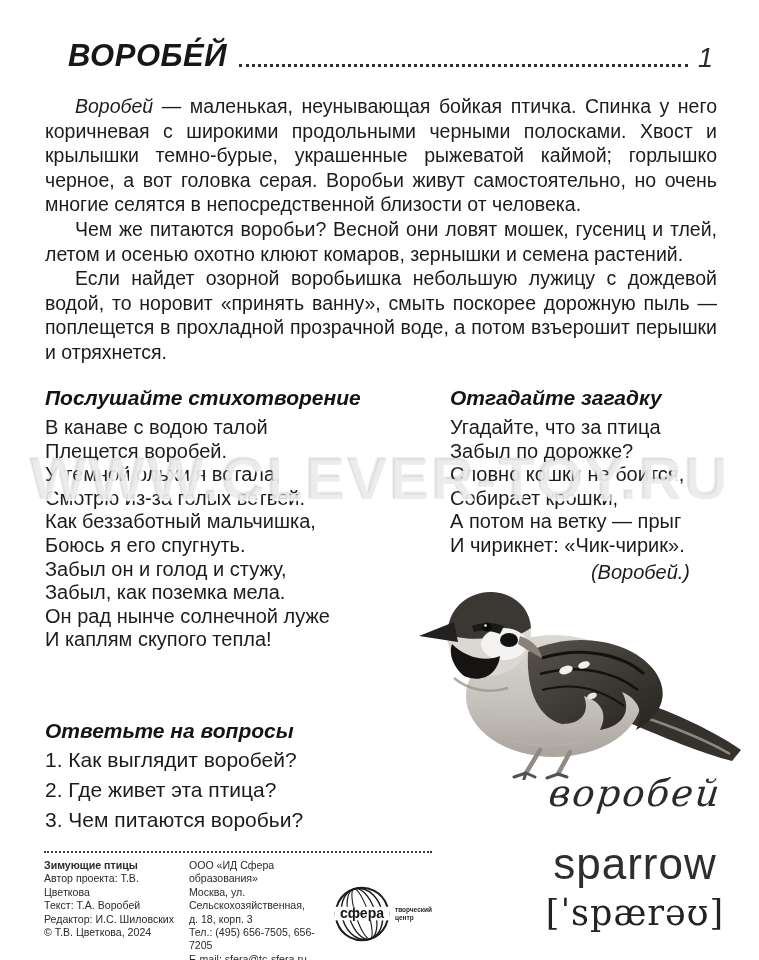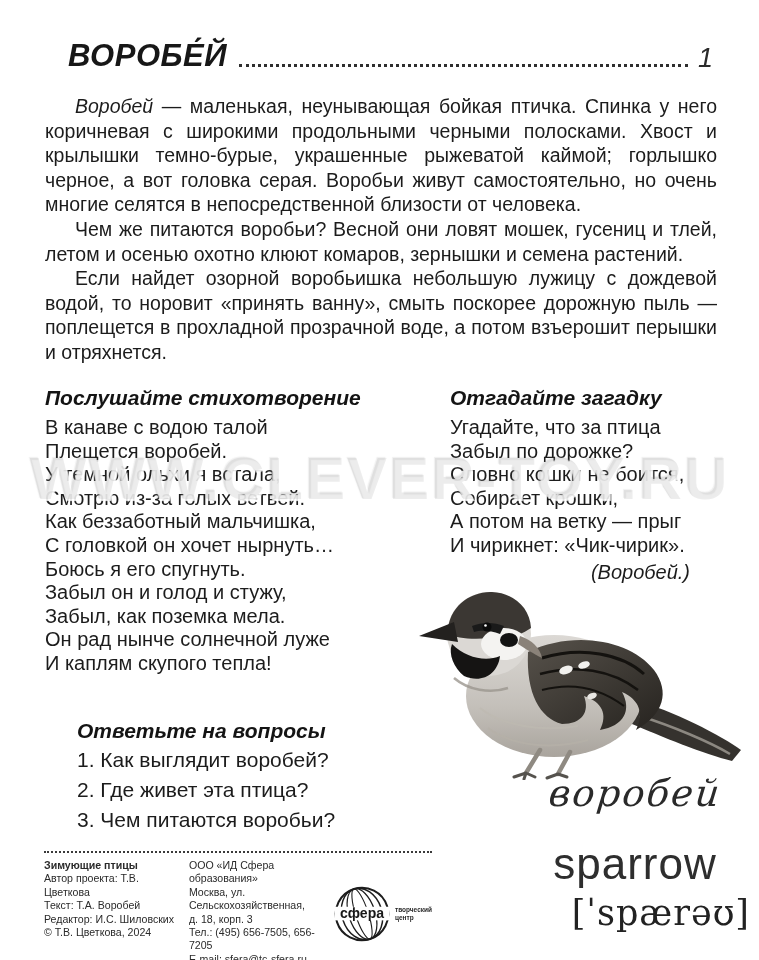--- a/index.html
+++ b/index.html
@@ -43,42 +43,41 @@
   }
   .poem{position:absolute;left:45px;top:386px;width:365px;}
   .poem .line,.riddle .line{
     font-size:20px;line-height:23.6px;white-space:nowrap;color:#1c1c1c;
   }
   .riddle{position:absolute;left:450px;top:386px;width:268px;}
   .riddle-answer{
     font-size:20px;font-style:italic;text-align:right;
     padding-right:28px;margin-top:3px;color:#1c1c1c;
   }
-  .questions{position:absolute;left:45px;top:719px;width:365px;margin-left:32px;}
+  .questions{position:absolute;left:45px;top:719px;width:365px;}
   .questions .line{font-size:21px;line-height:30px;white-space:nowrap;color:#1c1c1c;}
   .questions .col-heading{margin-bottom:2px;}
   
   .bird{position:absolute;left:392px;top:578px;width:354px;height:202px;}
   
   .vocab{
     position:absolute;left:520px;top:772px;width:230px;text-align:center;
   }
   .vocab-script{
     font-family:"DejaVu Serif",serif;font-style:italic;
     font-size:37px;color:#2a2a2a;letter-spacing:2px;
     transform:skewX(-6deg);
   }
   .vocab-en{
     font-size:44px;color:#2e2e2e;letter-spacing:1px;margin-top:24px;
     font-weight:400;
   }
   .vocab-ipa{
     font-family:"DejaVu Serif",serif;font-size:35px;color:#222;margin-top:4px;
     letter-spacing:1px;
-    text-align:right;
   }
   
   .watermark{
     position:absolute;left:0;right:0;top:444px;text-align:center;
     font-family:Liberation Sans, sans-serif;font-weight:bold;
     font-size:60px;letter-spacing:2px;
     color:rgba(130,130,130,0.14);
     text-shadow:2px 2px 1px rgba(255,255,255,0.9),-1px -1px 1px rgba(120,120,120,0.12);
     pointer-events:none;z-index:5;white-space:nowrap;
   }
@@ -115,21 +114,20 @@
   </div>
 
   <div class="poem">
     <div class="col-heading">Послушайте стихотворение</div>
     <div>
         <div class="line">В канаве с водою талой</div>
         <div class="line">Плещется воробей.</div>
         <div class="line">У темной ольхи я встала,</div>
         <div class="line">Смотрю из-за голых ветвей.</div>
         <div class="line">Как беззаботный мальчишка,</div>
-        <div class="line">С головкой он хочет нырнуть…</div>
         <div class="line">Боюсь я его спугнуть.</div>
         <div class="line">Забыл он и голод и стужу,</div>
         <div class="line">Забыл, как поземка мела.</div>
         <div class="line">Он рад нынче солнечной луже</div>
         <div class="line">И каплям скупого тепла!</div>
       </div>
   </div>
 
   <div class="riddle">
     <div class="col-heading">Отгадайте загадку</div>

